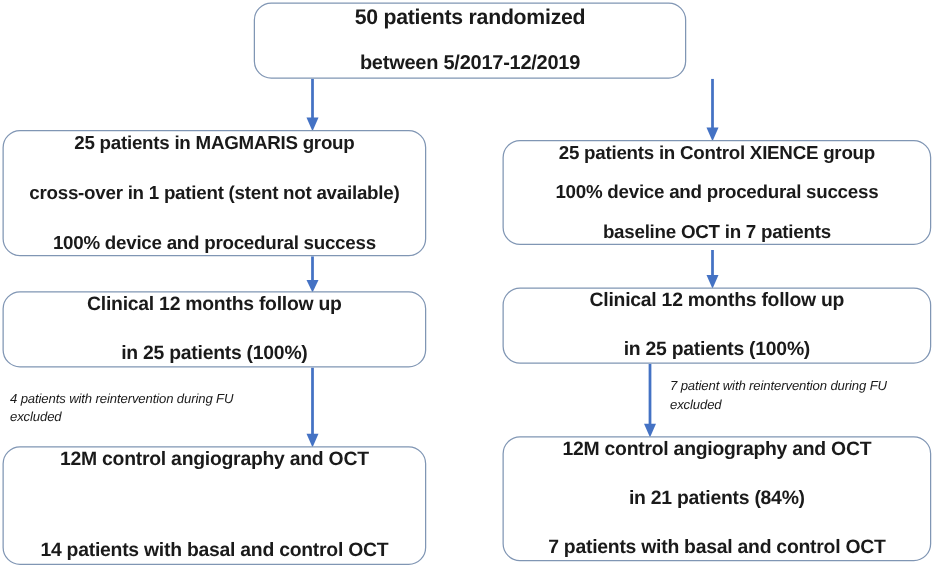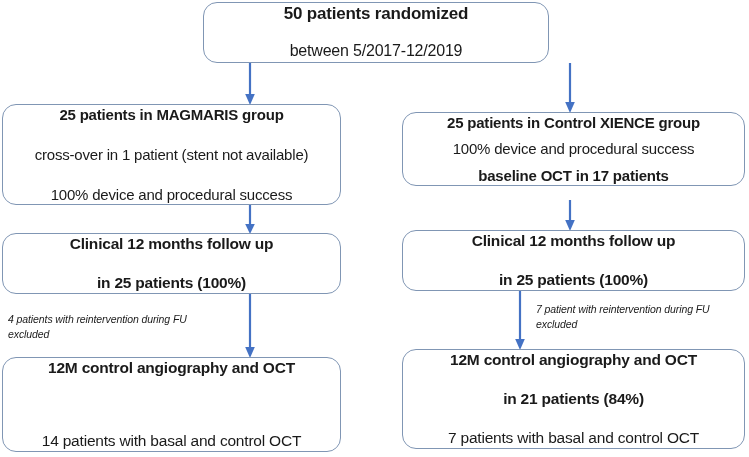--- a/index.html
+++ b/index.html
@@ -28,21 +28,21 @@
     text-align: center;
     color: #1a1a1a;
   }
   .line {
     display: block;
     line-height: 1.30;
     white-space: nowrap;
     letter-spacing: -0.2px;
   }
   .line.bold { font-weight: bold; }
-  .line.normal { font-weight: normal; }
+  .line.normal { font-weight: bold; }
 
   
   .arrow {
     position: absolute;
   }
   .note {
     position: absolute;
     font-style: italic;
     font-weight: normal;
     font-size: 10.5px;
@@ -50,21 +50,21 @@
     color: #1a1a1a;
     letter-spacing: -0.1px;
   }
 
   
   #box-top      { left: 203px; top: 2px;   width: 346px; height: 61px;  font-size: 16.5px; }
   #box-top .line.bold   { font-size: 17px; }
   #box-top .line.normal { font-size: 16px; }
 
   #box-left-group   { left: 2px;   top: 104px; width: 339px; height: 101px; font-size: 15px; }
-  #box-right-group  { left: 402px; top: 112px; width: 343px; height: 74px;  font-size: 15px; }
+  #box-right-group  { left: 402px; top: 112px; width: 343px; height: 84px;  font-size: 15px; }
 
   #box-left-fu      { left: 2px;   top: 233px; width: 339px; height: 61px;  font-size: 15.5px; }
   #box-right-fu     { left: 402px; top: 230px; width: 343px; height: 61px;  font-size: 15.5px; }
 
   #box-left-final   { left: 2px;   top: 357px; width: 339px; height: 95px;  font-size: 15.5px; }
   #box-right-final  { left: 402px; top: 349px; width: 343px; height: 100px; font-size: 15.5px; }
 
   #arrow-top-left   { left: 242px; top: 63px;  width: 16px; height: 42px; }
   #arrow-top-right  { left: 562px; top: 63px;  width: 16px; height: 50px; }
   #arrow-left-2     { left: 242px; top: 205px; width: 16px; height: 29px; }
@@ -121,21 +121,21 @@
   </div>
 
   <div class="box" id="box-left-final">
     <span class="line bold">12M control angiography and OCT</span>
     <span class="line normal">14 patients with basal and control OCT</span>
   </div>
 
   <div class="box" id="box-right-group">
     <span class="line bold">25 patients in Control XIENCE group</span>
     <span class="line normal">100% device and procedural success</span>
-    <span class="line bold">baseline OCT in 17 patients</span>
+    <span class="line bold">baseline OCT in 7 patients</span>
   </div>
 
   <svg class="arrow" id="arrow-right-2" viewBox="0 0 16 31" preserveAspectRatio="none">
     <line x1="8" y1="0" x2="8" y2="21" stroke="#4472C4" stroke-width="2.2"></line>
     <polygon points="8,31 3.2,20 12.8,20" fill="#4472C4"></polygon>
   </svg>
 
   <div class="box" id="box-right-fu">
     <span class="line bold">Clinical 12 months follow up</span>
     <span class="line bold">in 25 patients (100%)</span>

